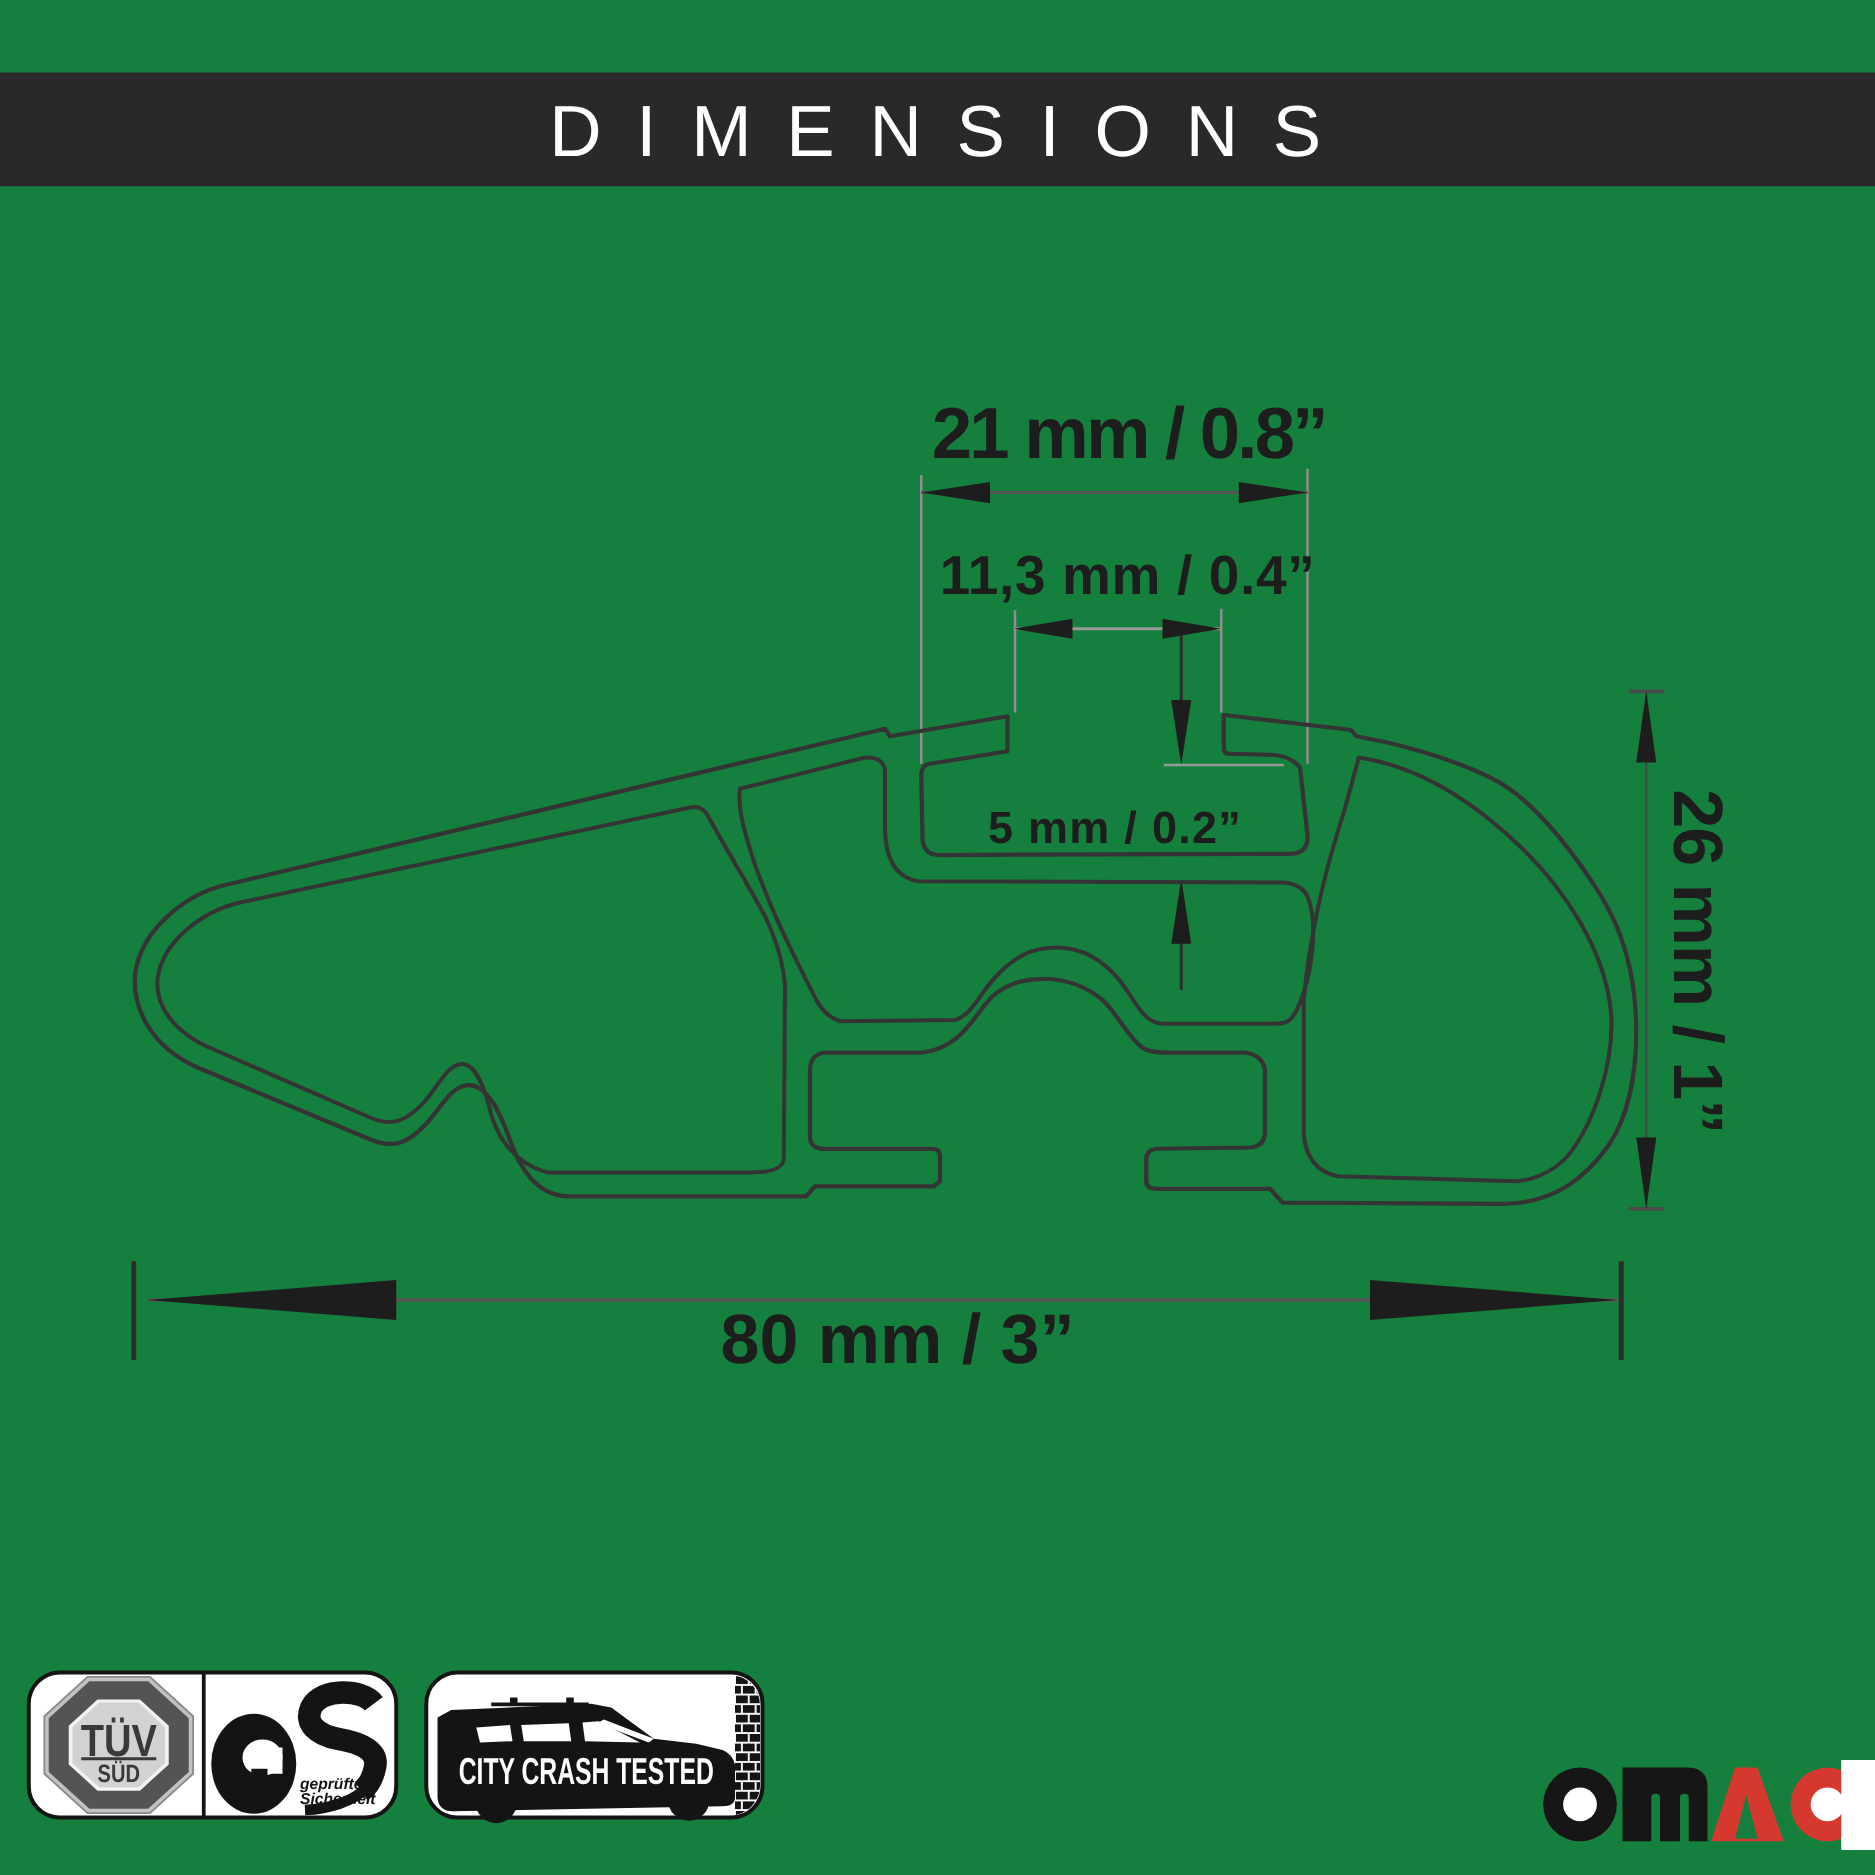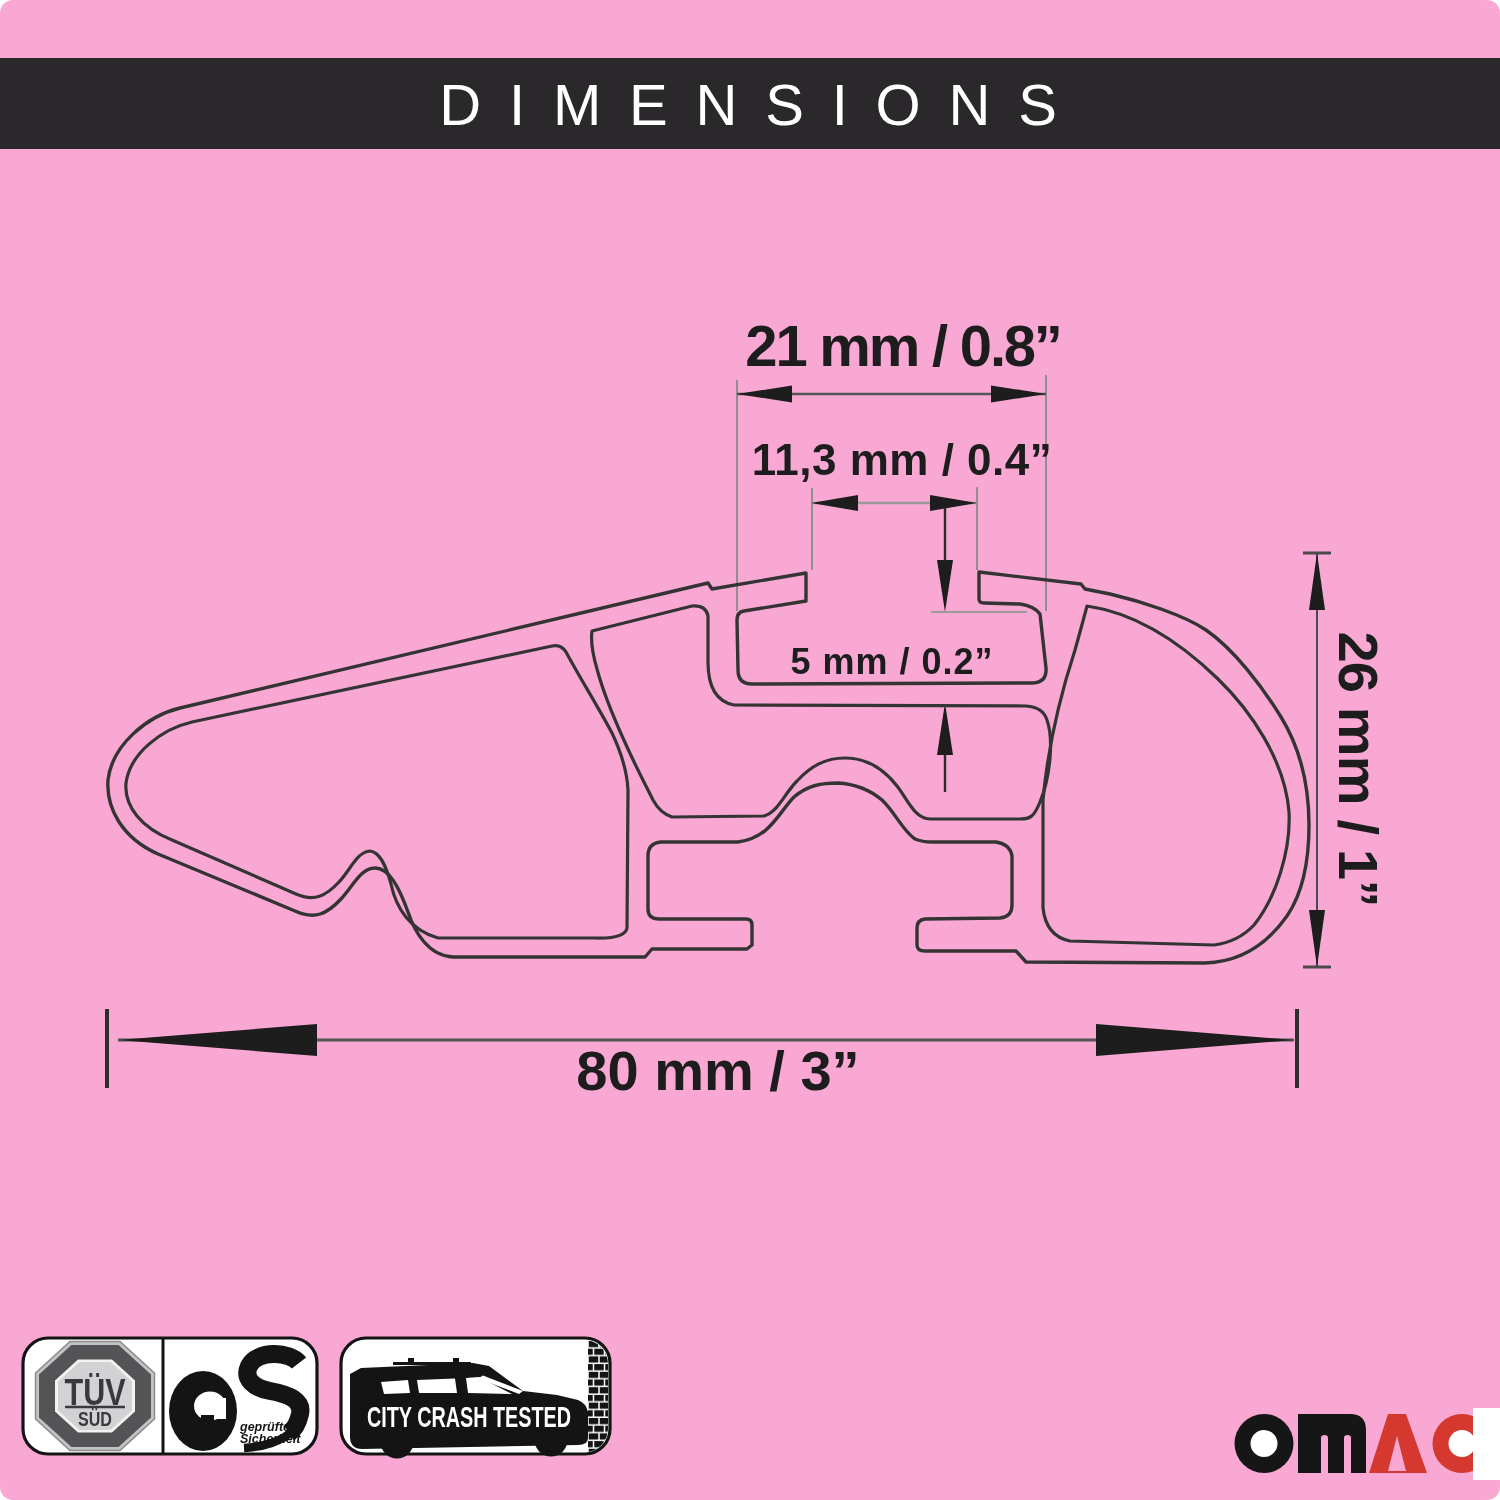--- a/index.html
+++ b/index.html
@@ -1,17 +1,17 @@
 <!DOCTYPE html>
 <html><head>
 <meta charset="utf-8">
 <style>
   html,body{margin:0;padding:0;background:#ffffff;}
-  .page{position:relative;width:1500px;height:1500px;background:#f9a8d4;overflow:hidden;
-        font-family:"Liberation Sans", sans-serif;border-radius:13px;}
+  .page{position:relative;width:1500px;height:1500px;background:#15803d;overflow:hidden;
+        font-family:"Liberation Sans", sans-serif;}
   svg{position:absolute;top:0;left:0;}
   text{font-family:"Liberation Sans", sans-serif;}
 </style>
 </head>
 <body>
 <div class="page">
 <svg width="1500" height="1500" viewBox="0 0 1500 1500">
 
   <rect x="0" y="58" width="1500" height="91" fill="#2a282a"></rect>
 

